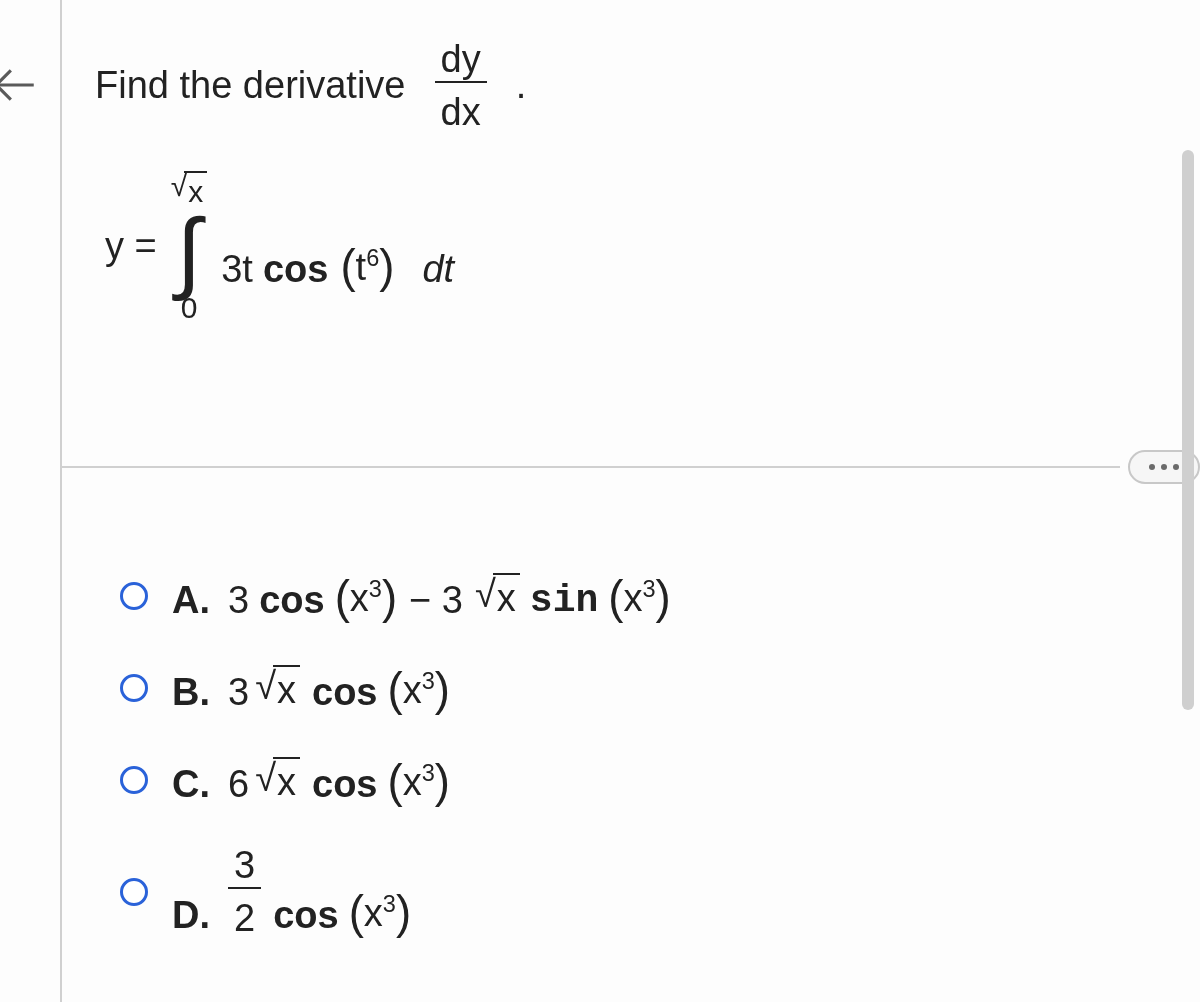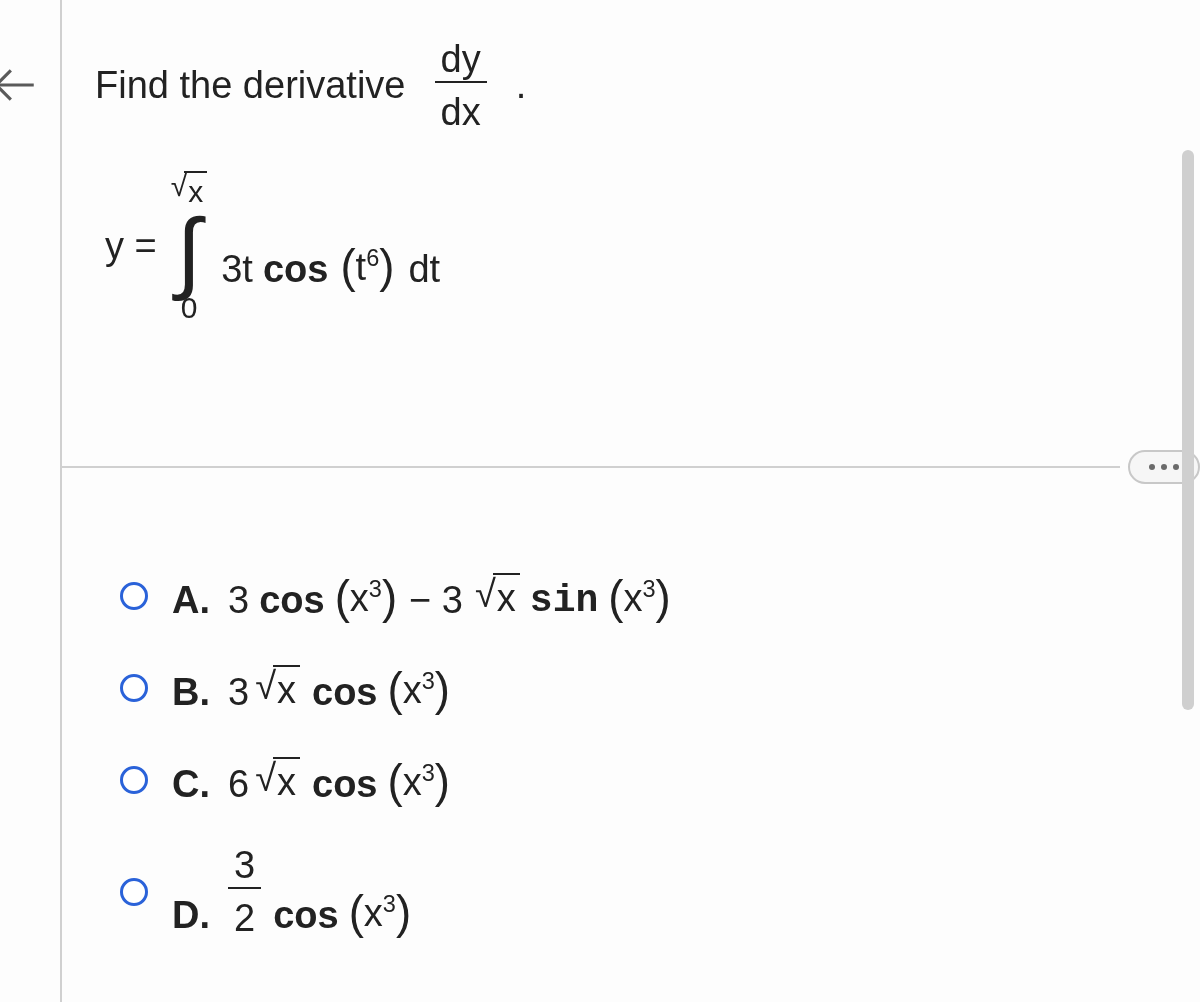--- a/index.html
+++ b/index.html
@@ -180,21 +180,21 @@
       </span>
       <span class="sym">∫</span>
       <span class="lower">0</span>
     </span>
     <span class="math">
       <span>3t</span>
       <span style="margin-left:6px;"><b>cos</b></span>
       <span style="margin-left:8px;margin-top:36px;">
         <span class="paren">(</span><span>t</span><sup>6</sup><span class="paren">)</span>
       </span>
-      <span style="margin-left:10px;">dt</span>
+      <span style="margin-left:24px;font-style:italic;">dt</span>
     </span>
   </div>
 </div>
 
 <div class="hr-row">
   <div class="hr-line"></div>
   <div class="dots-pill">
     <span class="d"></span>
     <span class="d"></span>
     <span class="d"></span>

